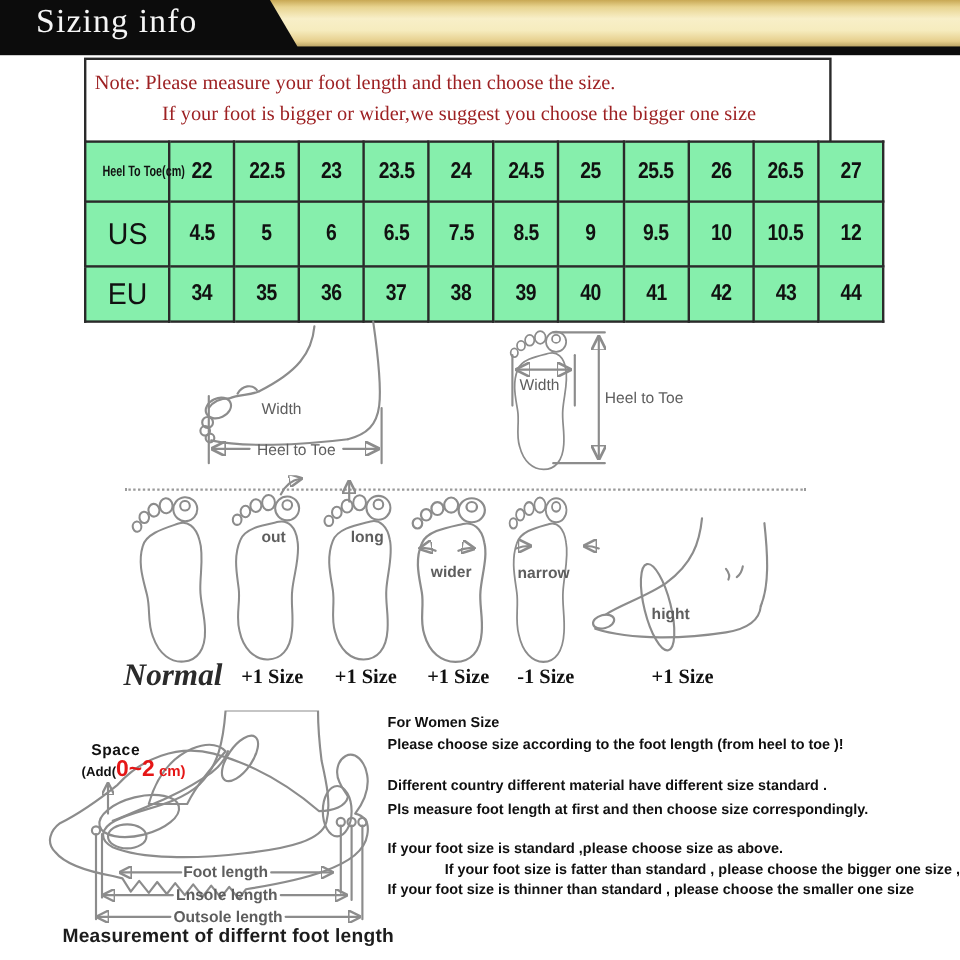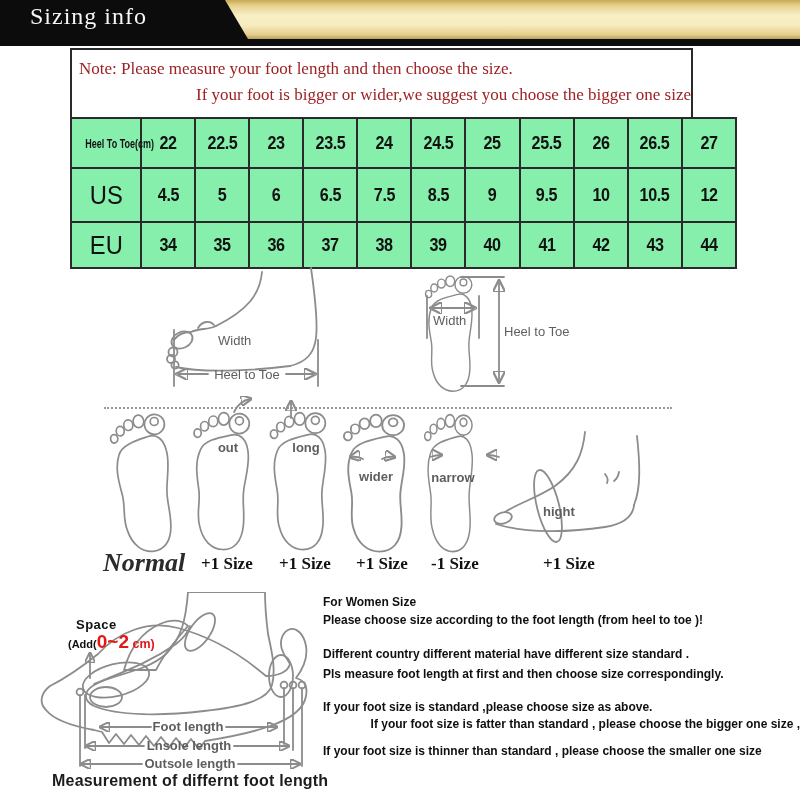--- a/index.html
+++ b/index.html
@@ -10,26 +10,26 @@
   }
   html,body{margin:0;padding:0;background:#fff;}
   #page{position:relative;width:800px;height:800px;background:#fff;overflow:hidden;
         font-family:"Liberation Sans",sans-serif;}
   
   .header-bar{position:absolute;left:0;top:0;width:800px;height:46px;background:var(--header-black);}
   .gold-ribbon{position:absolute;left:225px;top:0;width:575px;height:39px;
     background:linear-gradient(180deg,#c8a854 0%,#e8d490 15%,#f8efc8 40%,#f6ecbe 65%,#e6cf8d 88%,#b9a262 100%);
     clip-path:polygon(0 0,100% 0,100% 100%,23px 100%);}
   .page-title{position:absolute;left:30px;top:3px;color:#f6f6f6;font-family:"Liberation Serif",serif;
-    font-size:24px;letter-spacing:1px;}
+    font-size:28px;letter-spacing:1px;}
   
   .note-box{position:absolute;left:70px;top:48px;width:612px;height:65px;border:2px solid var(--border-dark);
     background:#fff;color:var(--note-red);font-family:"Liberation Serif",serif;font-size:17px;line-height:26px;
     padding:6px 0 0 7px;}
-  .note-line2{margin-left:56px;text-align:right;}
+  .note-line2{margin-left:56px;}
   
   .size-table{position:absolute;left:70px;top:117px;width:667px;border-collapse:collapse;table-layout:fixed;}
   .size-table td,.size-table th{border:2px solid var(--border-dark);text-align:center;vertical-align:middle;
     padding:0;background:#86efac;color:#111;}
   .size-table tr:nth-child(1) td,.size-table tr:nth-child(1) th{height:48px;}
   .size-table tr:nth-child(2) td,.size-table tr:nth-child(2) th{height:52px;}
   .size-table tr:nth-child(3) td,.size-table tr:nth-child(3) th{height:44px;}
   .cell-num{display:inline-block;transform:scaleX(0.85);font-size:19px;font-weight:600;letter-spacing:-0.5px;}
   .row-label-small{display:inline-block;transform:scaleX(0.72);font-size:12.5px;font-weight:600;white-space:nowrap;}
   .row-label-big{display:inline-block;transform:scaleX(0.95);font-size:25px;font-weight:500;}
@@ -281,17 +281,17 @@
   <div class="measure-caption">Measurement of differnt foot length</div>
 
   <div class="info-block">
     <div class="info-line">For Women Size</div>
     <div>
         <div class="info-line" style="margin-top: 3px;">Please choose size according to the foot length (from heel to toe )!</div>
         <div class="info-line" style="margin-top: 19px;">Different country different material have different size standard .</div>
         <div class="info-line" style="margin-top: 5px;">Pls measure foot length at first and then choose size correspondingly.</div>
         <div class="info-line" style="margin-top: 18px;">If your foot size is standard ,please choose size as above.</div>
         <div class="info-line" style="margin-top: 2px; text-align: right;">If your foot size is fatter than standard , please choose the bigger one size ,</div>
-        <div class="info-line" style="margin-top: 12px;">If your foot size is thinner than standard , please choose the smaller one size</div>
+        <div class="info-line" style="margin-top: 2px;">If your foot size is thinner than standard , please choose the smaller one size</div>
       </div>
   </div>
 
 </div>
 
 </body></html>

